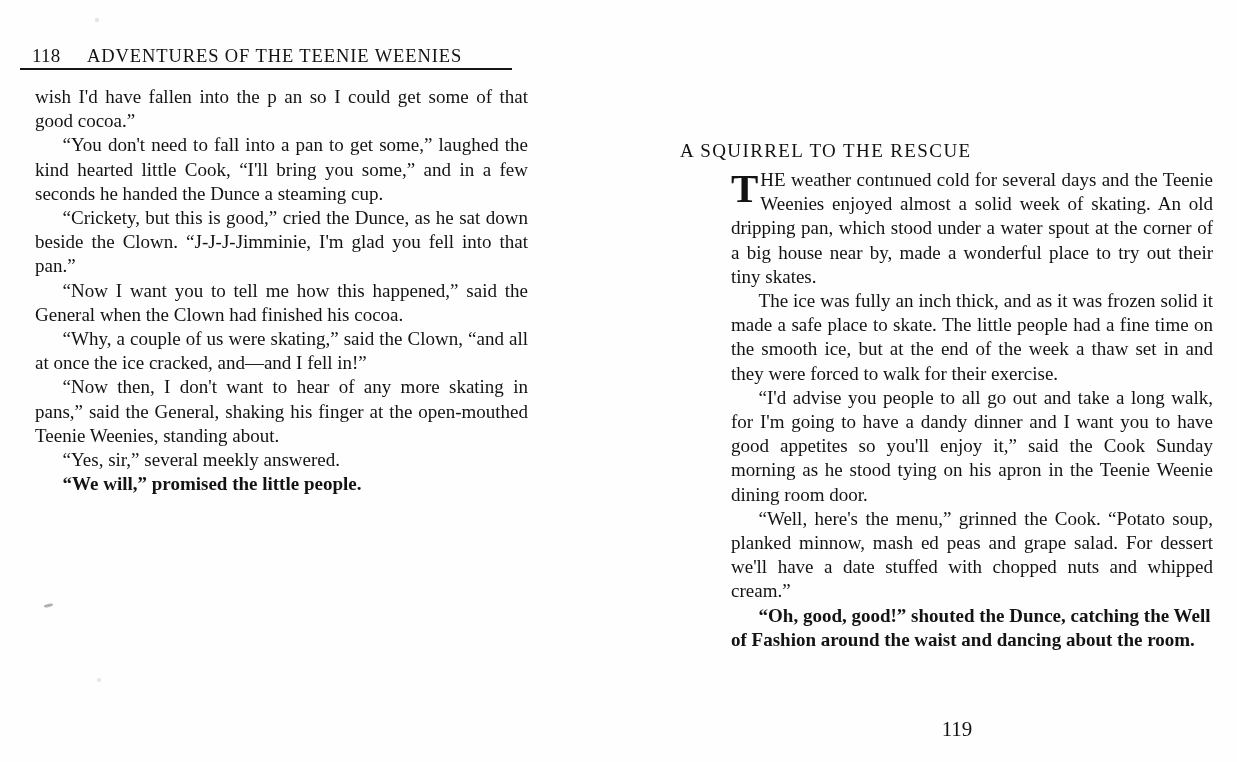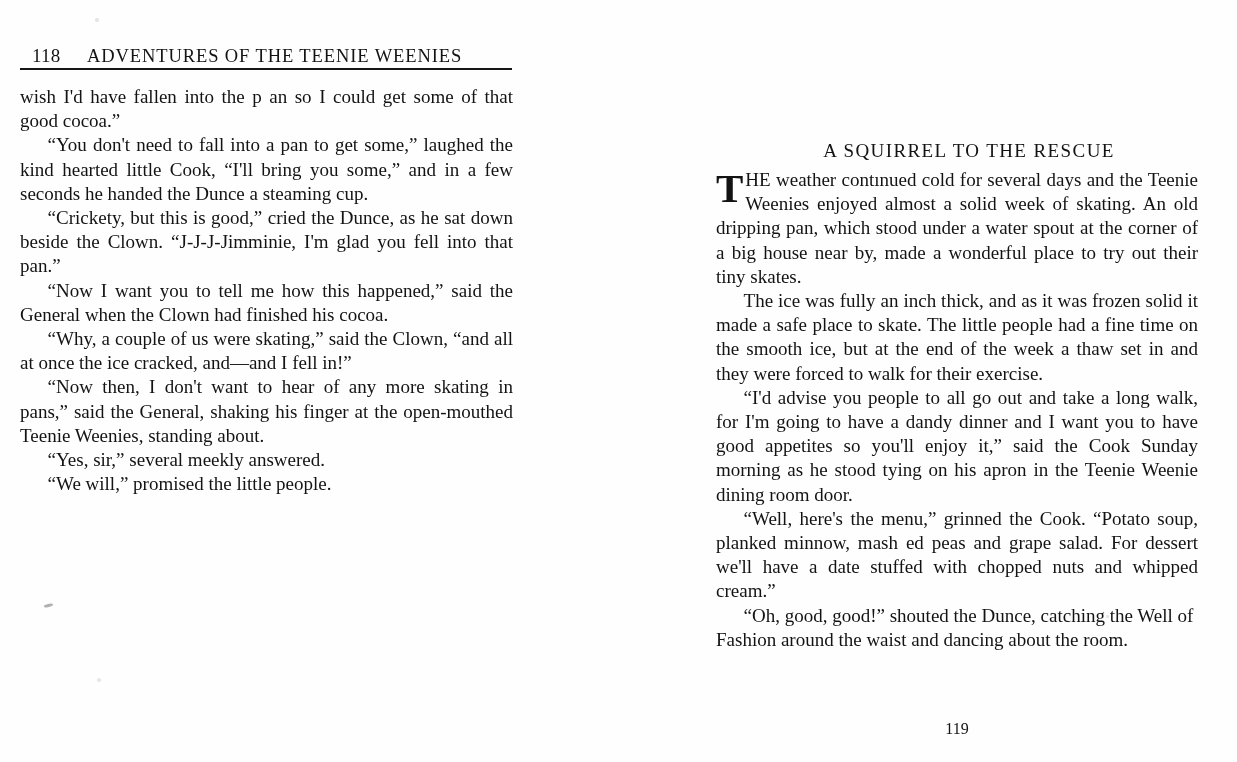--- a/index.html
+++ b/index.html
@@ -58,20 +58,21 @@
     background: #161616;
   }
 
   
   .col {
     position: absolute;
     font-size: 19px;
     line-height: 24.2px;
     text-align: justify;
     text-justify: inter-word;
+    margin-left: 15px;
   }
   .col-left {
     left: 20px;
     top: 85px;
     width: 493px;
   }
   .col-right {
     left: 716px;
     top: 168px;
     width: 482px;
@@ -80,34 +81,35 @@
   .col p {
     margin: 0;
     text-indent: 1.45em;
     hyphens: manual;
   }
   .col p.noindent {
     text-indent: 0;
   }
   .col p:last-child {
     text-align: left;
+    font-weight: bold;
   }
 
   
   .col p {
     text-align-last: left;
   }
 
   
   .chapter-title {
     position: absolute;
-    left: 728px;
+    left: 680px;
     top: 139px;
     width: 482px;
-    text-align: center;
+    text-align: left;
     font-size: 19px;
     line-height: 24px;
     letter-spacing: 1.4px;
     white-space: nowrap;
   }
 
   
   .dropcap-para {
     position: relative;
   }
@@ -120,21 +122,21 @@
     font-weight: 600;
   }
 
   
   .folio-recto {
     position: absolute;
     left: 716px;
     top: 718px;
     width: 482px;
     text-align: center;
-    font-size: 16px;
+    font-size: 21px;
     line-height: 22px;
   }
 
   
   .speck {
     position: absolute;
     background: #6f6f6f;
     opacity: 0.55;
     border-radius: 40%;
     pointer-events: none;

